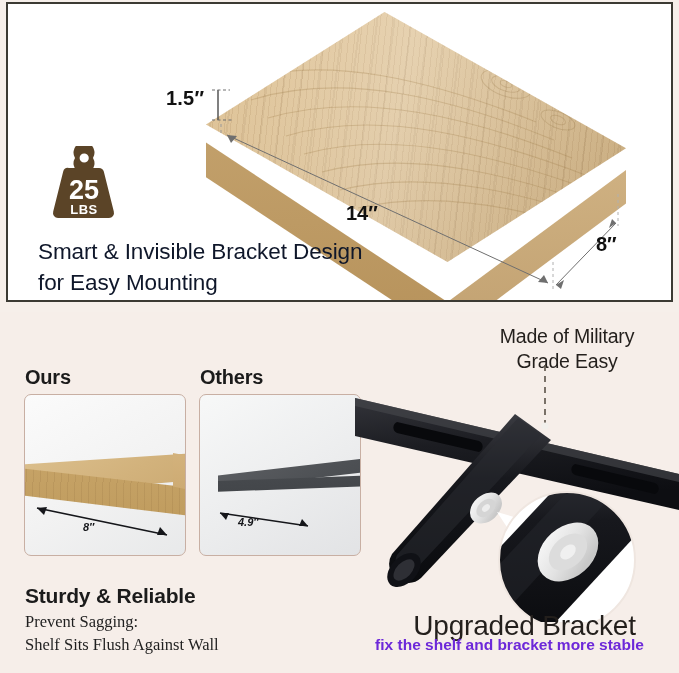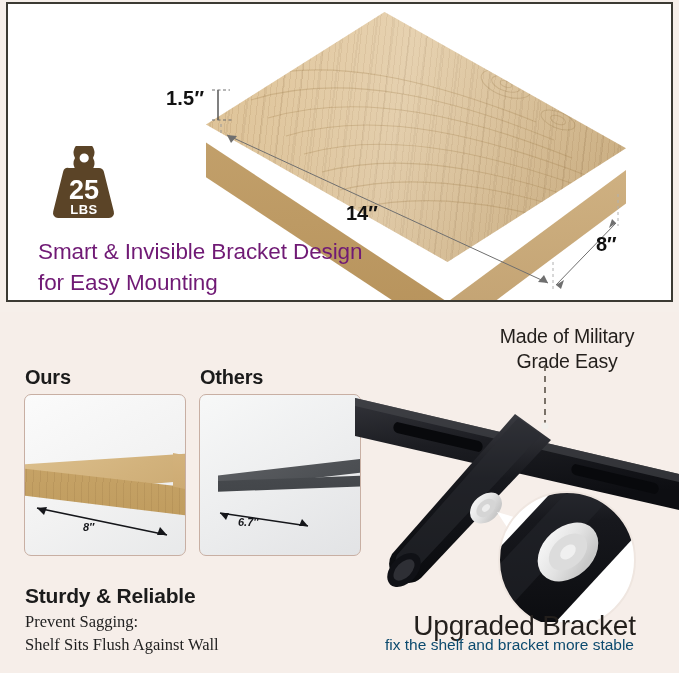--- a/index.html
+++ b/index.html
@@ -61,21 +61,21 @@
   #dim-length{left:338px;top:198px;font-size:20px;}
   #dim-depth{left:588px;top:229px;font-size:20px;}
 
   
   #weight-badge{position:absolute;left:40px;top:142px;width:72px;height:78px;}
   #weight-badge svg{display:block;}
 
   
   #top-headline{
     position:absolute;left:30px;top:232px;width:420px;
-    color:#701a75;font-size:22.5px;line-height:31px;font-weight:400;
+    color:#0f172a;font-size:22.5px;line-height:31px;font-weight:400;
     letter-spacing:-.1px;
   }
 
   
   #bottom{
     position:absolute;left:0;top:312px;width:679px;height:361px;
     background:#F6EEE9;
   }
 
   
@@ -147,21 +147,21 @@
     position:absolute;left:455px;top:12px;width:224px;
     text-align:center;color:#231f1c;
     font-size:19.5px;line-height:25px;font-weight:500;letter-spacing:-.2px;
   }
   #bracket-title{
     position:absolute;left:370px;top:298px;width:309px;
     text-align:center;color:#231f1c;font-size:28px;font-weight:500;letter-spacing:-.2px;
   }
   #bracket-sub{
     position:absolute;left:340px;top:324px;width:339px;
-    text-align:center;color:#0c4a6e;font-size:15.5px;font-weight:400;
+    text-align:center;color:#6d28d9;font-size:15.5px;font-weight:700;
   }
 
   #bracket-svg{position:absolute;left:355px;top:50px;}
 </style>
 </head>
 <body>
 
 <div id="top-panel">
 
   <div class="board board-front"></div>
@@ -246,21 +246,21 @@
   </div>
 
   <div class="cmp-card" id="cmp-card-others">
     <div class="mini-shelf" id="others-top"></div>
     <div class="mini-shelf" id="others-front"></div>
     <svg style="position:absolute;left:0;top:0;width:162px;height:162px;">
       <line x1="20" y1="118" x2="108" y2="131" stroke="#15161a" stroke-width="1.5"></line>
       <polygon points="20,118 29,118 26,125" fill="#15161a"></polygon>
       <polygon points="108,131 99,131 102,124" fill="#15161a"></polygon>
     </svg>
-    <div class="mini-dim-label" style="left:38px;top:121px;">6.7″</div>
+    <div class="mini-dim-label" style="left:38px;top:121px;">4.9″</div>
   </div>
 
   <div id="sturdy-title">Sturdy &amp; Reliable</div>
   <div id="sturdy-sub" style="white-space:pre-line;font-family:Liberation Serif, serif;">Prevent Sagging:
 Shelf Sits Flush Against Wall</div>
 
   <div id="iron-title" style="white-space:pre-line;">Made of Military
 Grade Easy</div>
 
   <svg id="bracket-svg" width="324" height="260" viewBox="0 0 324 260">

